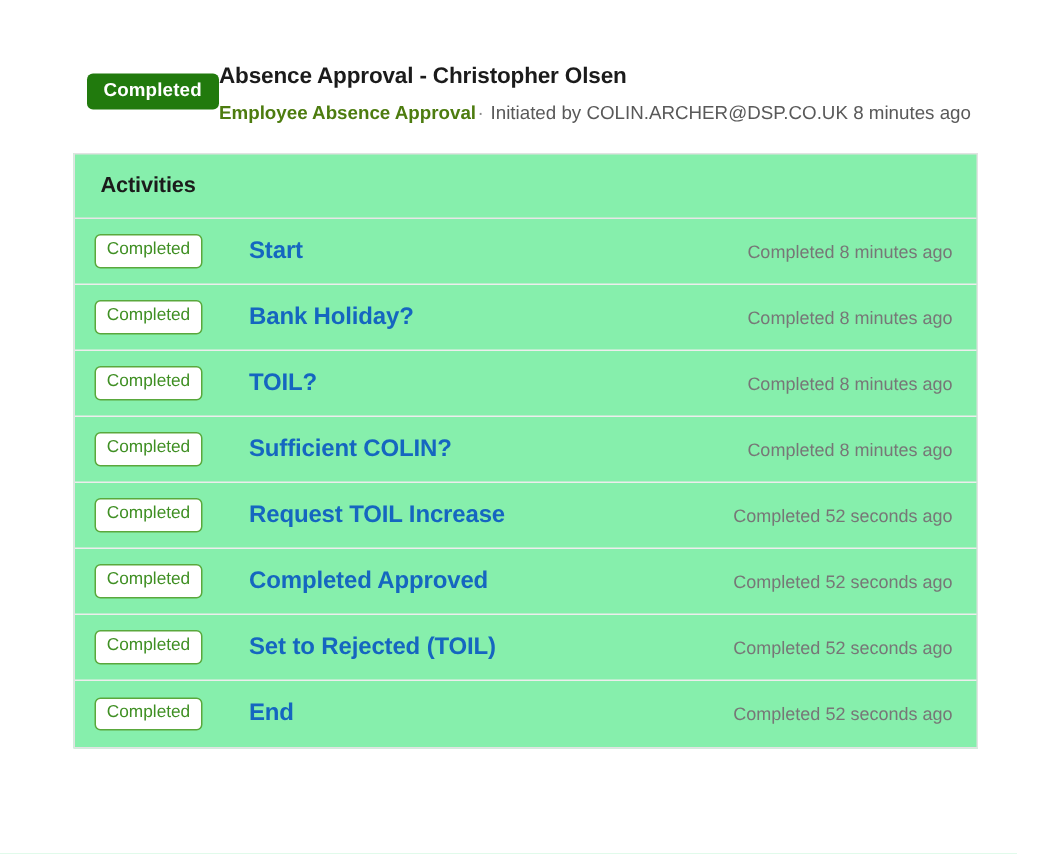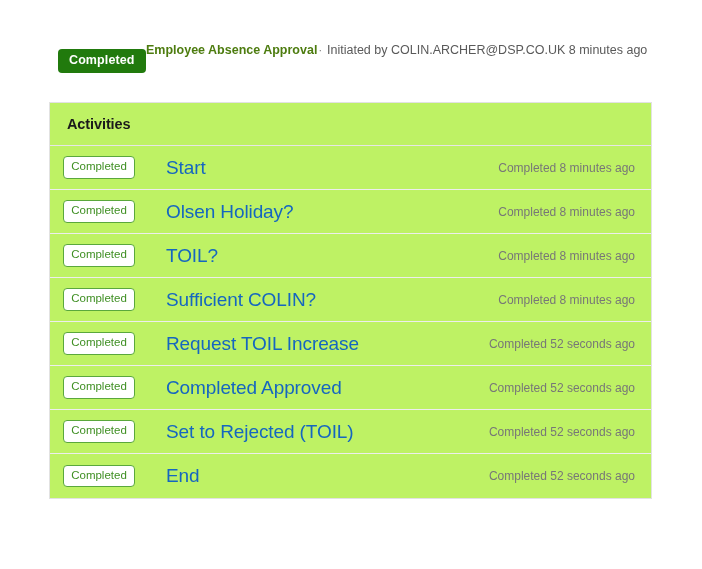--- a/index.html
+++ b/index.html
@@ -96,21 +96,21 @@
     padding: 0 1px;
   }
 
   
   #activities-panel {
     position: absolute;
     left: 10px;
     top: 82px;
     width: 603px;
     border: 1px solid #e2e2e2;
-    background: #bef264;
+    background: #86efac;
     box-sizing: border-box;
   }
   #activities-header {
     height: 43px;
     border-bottom: 1px solid #e6e6e6;
     display: flex;
     align-items: center;
     padding-left: 17px;
     box-sizing: border-box;
   }
@@ -141,22 +141,22 @@
     border-radius: 4px;
     font-size: 11.5px;
     padding: 4px 0 5px 0;
     line-height: 1;
     box-sizing: border-box;
     background: #ffffff;
   }
   .row-name {
     flex: 1 1 auto;
     padding-left: 31px;
-    font-size: 19px;
-    font-weight: normal;
+    font-size: 16px;
+    font-weight: bold;
     color: #1566c0;
     letter-spacing: -0.1px;
     cursor: pointer;
   }
   .row-time {
     flex: 0 0 auto;
     font-size: 12px;
     color: #777777;
     text-align: right;
     white-space: nowrap;
@@ -171,39 +171,40 @@
   <div class="shadow-layer sh2"></div>
   <div class="shadow-layer sh3"></div>
   <div class="shadow-layer sh4"></div>
 
   <div id="card">
 
     <div id="header">
       <div id="status-badge">Completed</div>
 
       <div id="header-texts">
+        <div id="wf-title">Absence Approval - Christopher Olsen</div>
         <div id="wf-subtitle">
           <span class="strong">Employee Absence Approval</span><span class="sep">·</span> <span>Initiated by</span> <span>COLIN.ARCHER@DSP.CO.UK</span> <span>8 minutes ago</span>
         </div>
       </div>
     </div>
 
     <div id="activities-panel">
       <div id="activities-header">
         <span id="activities-title">Activities</span>
       </div>
       <div id="activities-list">
           <div class="activity-row">
             <span class="row-badge">Completed</span>
             <a class="row-name">Start</a>
             <span class="row-time">Completed 8 minutes ago</span>
           </div>
           <div class="activity-row">
             <span class="row-badge">Completed</span>
-            <a class="row-name">Olsen Holiday?</a>
+            <a class="row-name">Bank Holiday?</a>
             <span class="row-time">Completed 8 minutes ago</span>
           </div>
           <div class="activity-row">
             <span class="row-badge">Completed</span>
             <a class="row-name">TOIL?</a>
             <span class="row-time">Completed 8 minutes ago</span>
           </div>
           <div class="activity-row">
             <span class="row-badge">Completed</span>
             <a class="row-name">Sufficient COLIN?</a>

